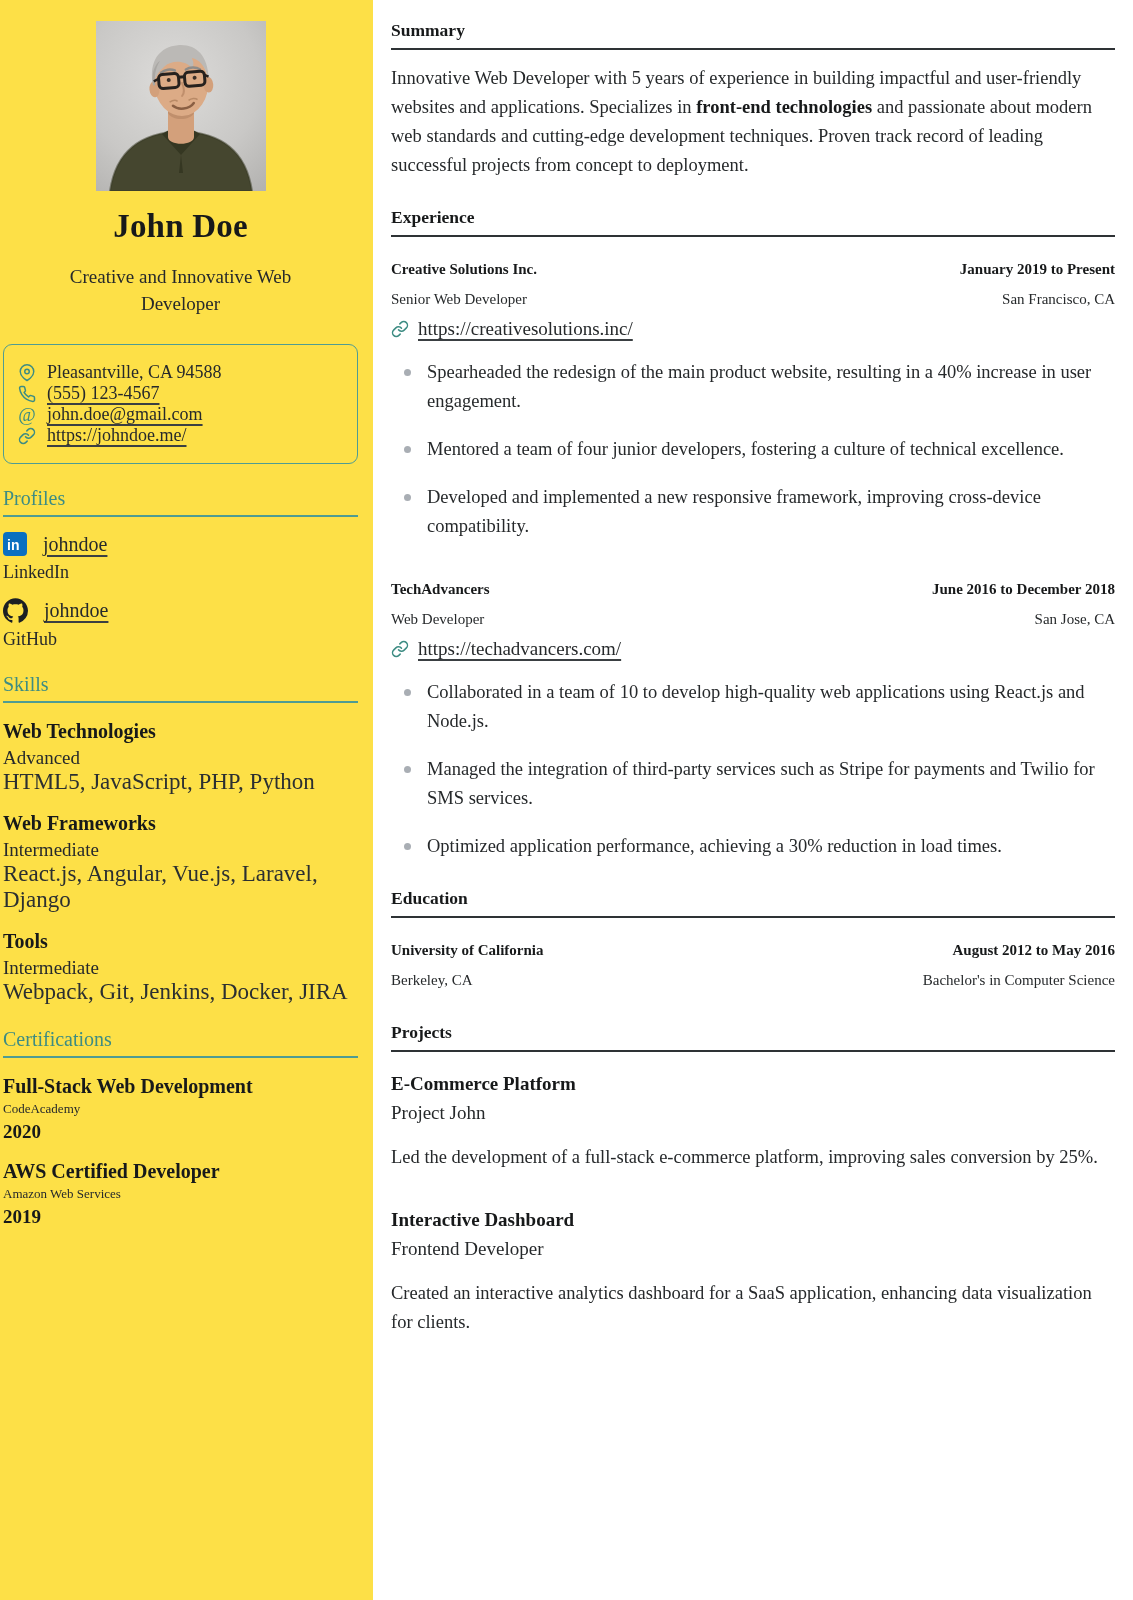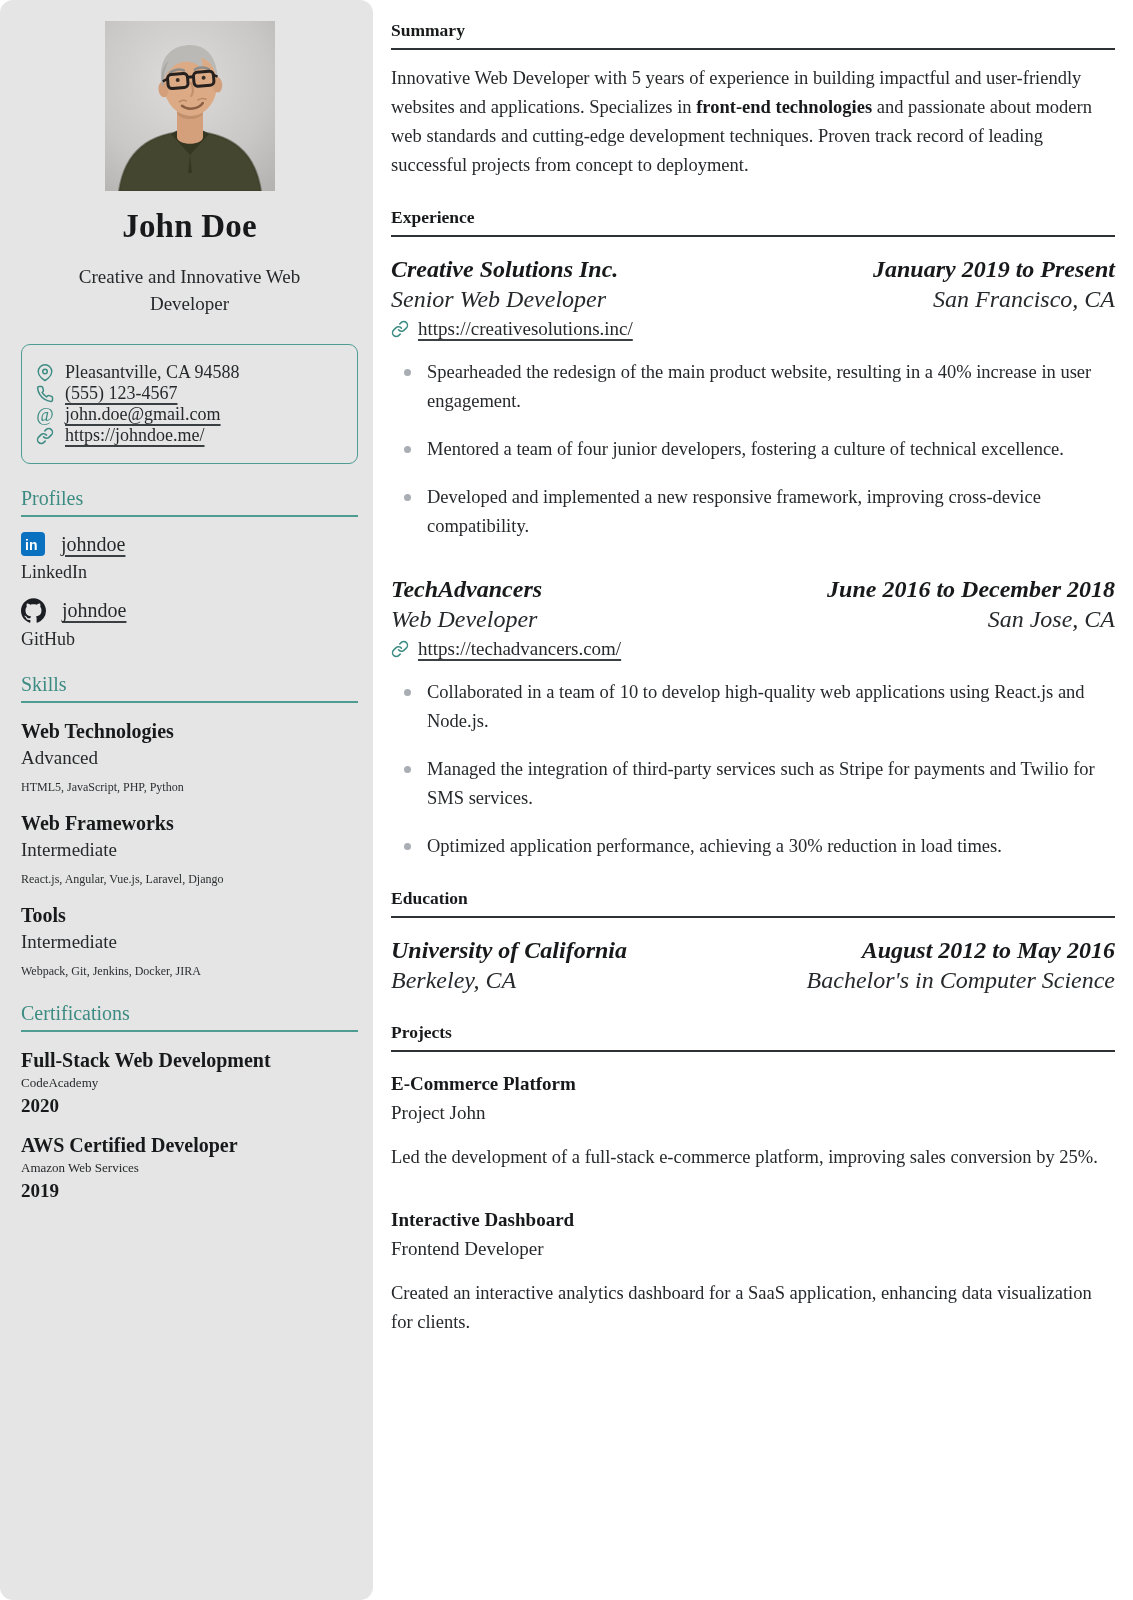--- a/index.html
+++ b/index.html
@@ -7,22 +7,22 @@
   body {
     width:1133px; height:1600px;
     font-family:"Liberation Serif", serif;
     color:#26292b;
     -webkit-font-smoothing:antialiased;
   }
   .page { display:flex; width:1133px; min-height:1600px; }
 
   
   .sidebar {
-    width:373px; min-height:1600px; background:#e5e5e5;
-    padding:21px 15px 40px 21px; flex-shrink:0;border-radius:13px;
+    width:373px; min-height:1600px; background:#fde047;
+    padding:21px 15px 40px 3px; flex-shrink:0;
   }
   .photo-wrap { width:170px; height:170px; margin:0 auto; }
   .photo-wrap svg { display:block; width:170px; height:170px; }
   .name {
     margin-top:17px; text-align:center;
     font-size:33px; font-weight:bold; color:#17191a; letter-spacing:.2px;
   }
   .headline {
     margin-top:18px; text-align:center; font-size:19px; line-height:27px;
     padding:0 28px; color:#26292b;
@@ -46,41 +46,41 @@
     margin-top:23px; color:#3d8c83; font-size:20px;
     border-bottom:2px solid #4f9c92; padding-bottom:5px;
   }
   .profile-item { margin-top:15px; }
   .profile-row { display:flex; align-items:center; gap:16px; font-size:20px; }
   .profile-row svg { flex-shrink:0; display:block; }
   .profile-network { margin-top:6px; font-size:18px; }
   .skill-item { margin-top:17px; }
   .skill-name { font-size:20px; font-weight:bold; color:#17191a; }
   .skill-level { font-size:19px; margin-top:4px; }
-  .skill-keywords { font-size:12px; margin-top:11px; color:#2b2f31; }
+  .skill-keywords { font-size:23px; color:#2b2f31; }
   .cert-item { margin-top:17px; }
   .cert-name { font-size:20px; font-weight:bold; color:#17191a; }
   .cert-issuer { font-size:13px; margin-top:3px; }
   .cert-year { font-size:19px; font-weight:bold; margin-top:4px; color:#17191a; }
 
   
   .main { flex:1; padding:20px 18px 0 18px; }
   .msection { margin-bottom:27px; }
   .msection-title {
     font-size:17.5px; font-weight:bold; color:#17191a;
     border-bottom:2px solid #2e3235; padding-bottom:7px;
   }
   .summary-text { margin-top:14px; font-size:18.5px; line-height:29px; }
   .summary-text b { color:#17191a; }
 
   .entry { margin-top:17px; }
   .entry + .entry { margin-top:33px; }
   .entry-row { display:flex; justify-content:space-between; align-items:baseline; }
   .entry-row.first { font-weight:bold; color:#17191a; }
-  .entry-row { font-size:24px; line-height:30px;font-style:italic; }
+  .entry-row { font-size:15px; line-height:30px; }
   .link-row { display:flex; align-items:center; gap:9px; margin-top:4px; font-size:19px; }
   .link-row svg { flex-shrink:0; }
   ul.bullets { list-style:none; margin-top:18px; }
   ul.bullets li {
     position:relative; padding-left:36px; font-size:18.5px; line-height:29px;
     margin-bottom:19px;
   }
   ul.bullets li::before {
     content:""; position:absolute; left:13px; top:11px;
     width:7px; height:7px; border-radius:50%; background:#a9aeb4;

